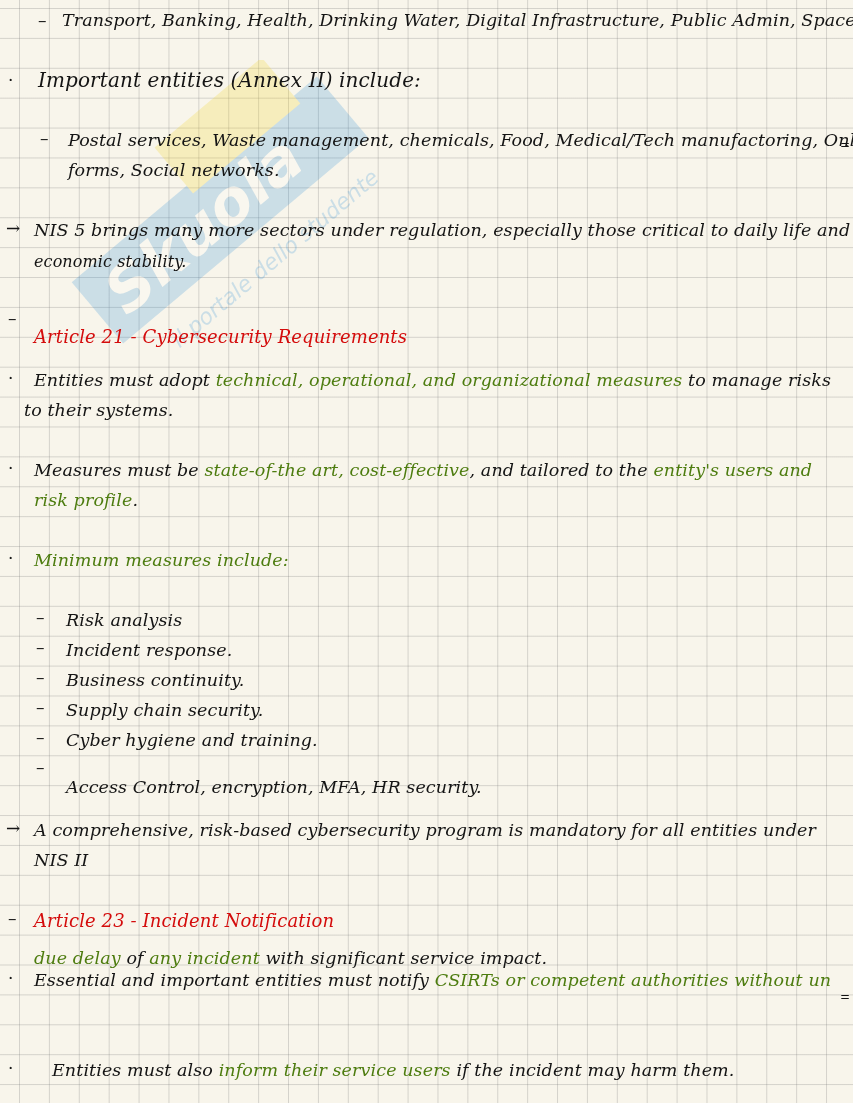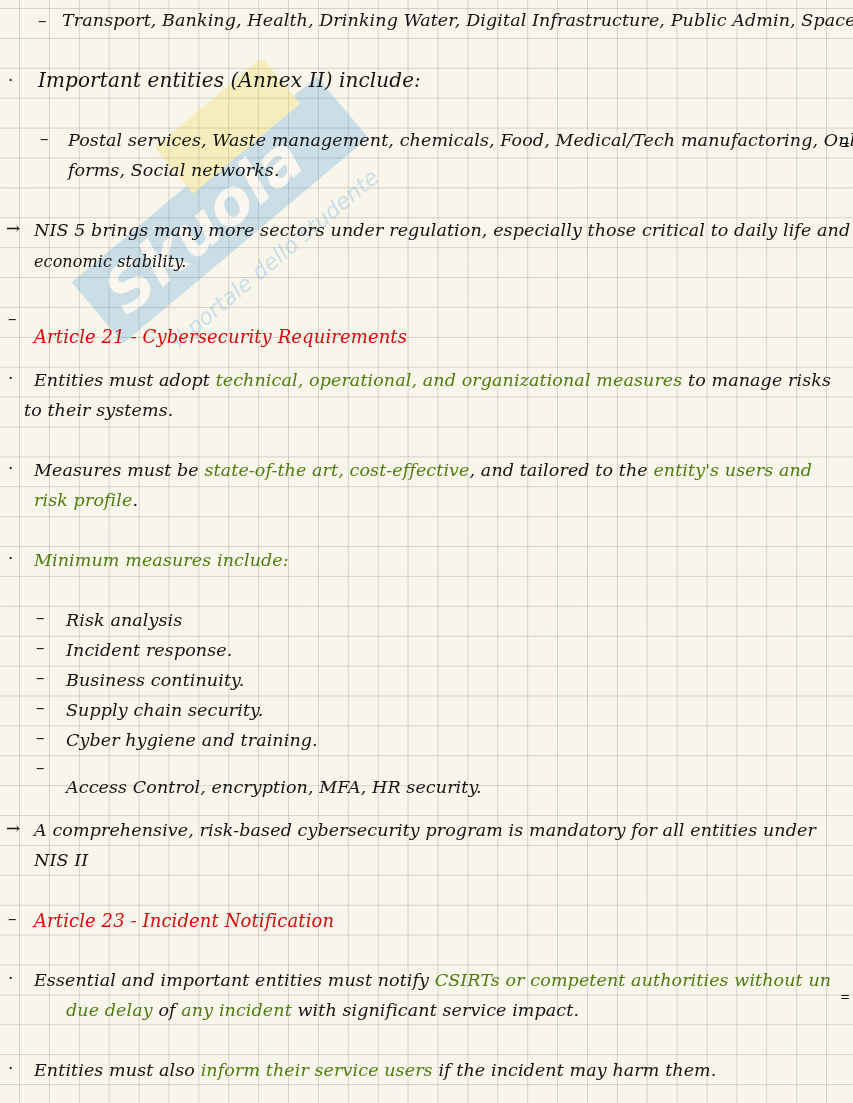--- a/index.html
+++ b/index.html
@@ -81,16 +81,16 @@
 <span class="marker" style="left:6px;top:818px;">→</span>
 <span class="line" style="left:34px;top:820px;">A comprehensive, risk-based cybersecurity program is mandatory for all entities under</span>
 <span class="line" style="left:34px;top:850px;">NIS II</span>
 
 <span class="marker" style="left:8px;top:908px;">–</span>
 <span class="line heading" style="left:34px;top:910px;">Article 23 - Incident Notification</span>
 
 <span class="marker" style="left:8px;top:968px;">·</span>
 <span class="line" style="left:34px;top:970px;text-align:center;"><span>Essential and important entities must notify </span><span class="red">CSIRTs or competent authorities without un</span></span>
 <span class="line" style="left:840px;top:990px;font-size:12px;">=</span>
-<span class="line" style="left:34px;top:1000px;margin-left:32px;"><span class="red">due delay</span><span> of </span><span class="red">any incident</span><span> with significant service impact.</span></span>
+<span class="line" style="left:34px;top:948px;"><span class="red">due delay</span><span> of </span><span class="red">any incident</span><span> with significant service impact.</span></span>
 
 <span class="marker" style="left:8px;top:1058px;">·</span>
-<span class="line" style="left:34px;top:1060px;"><span>Entities must also </span><span class="red">inform their service users</span><span> if the incident may harm them.</span></span>
+<span class="line" style="left:52px;top:1060px;"><span>Entities must also </span><span class="red">inform their service users</span><span> if the incident may harm them.</span></span>
 
 </body></html>

